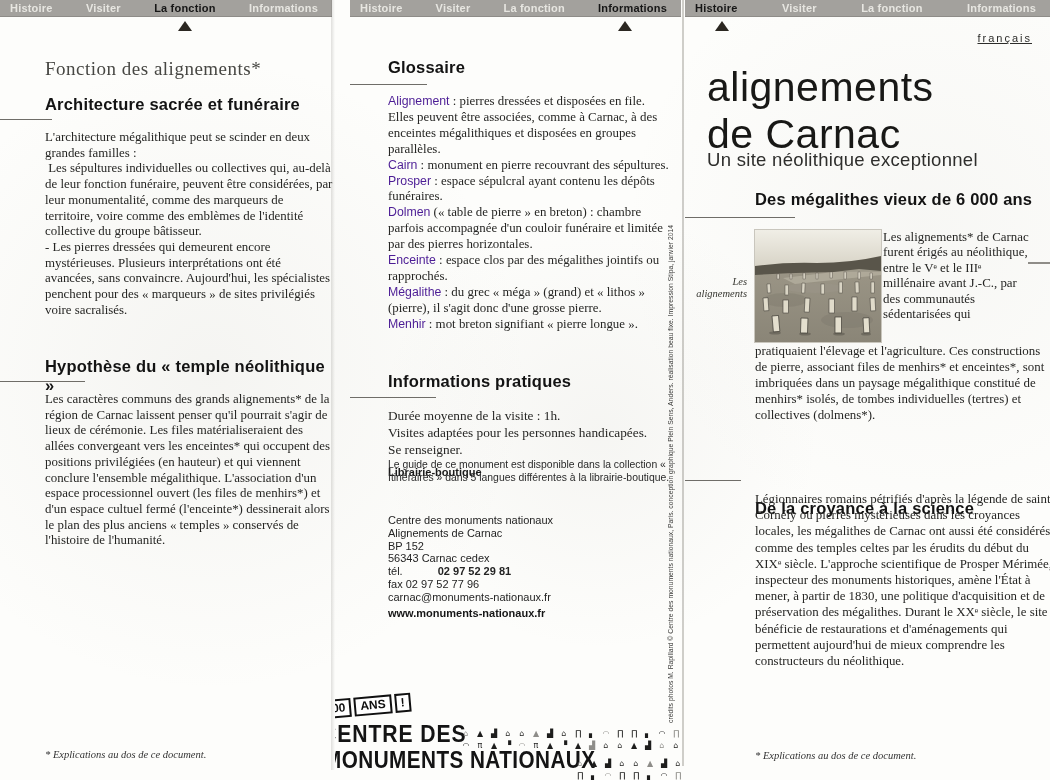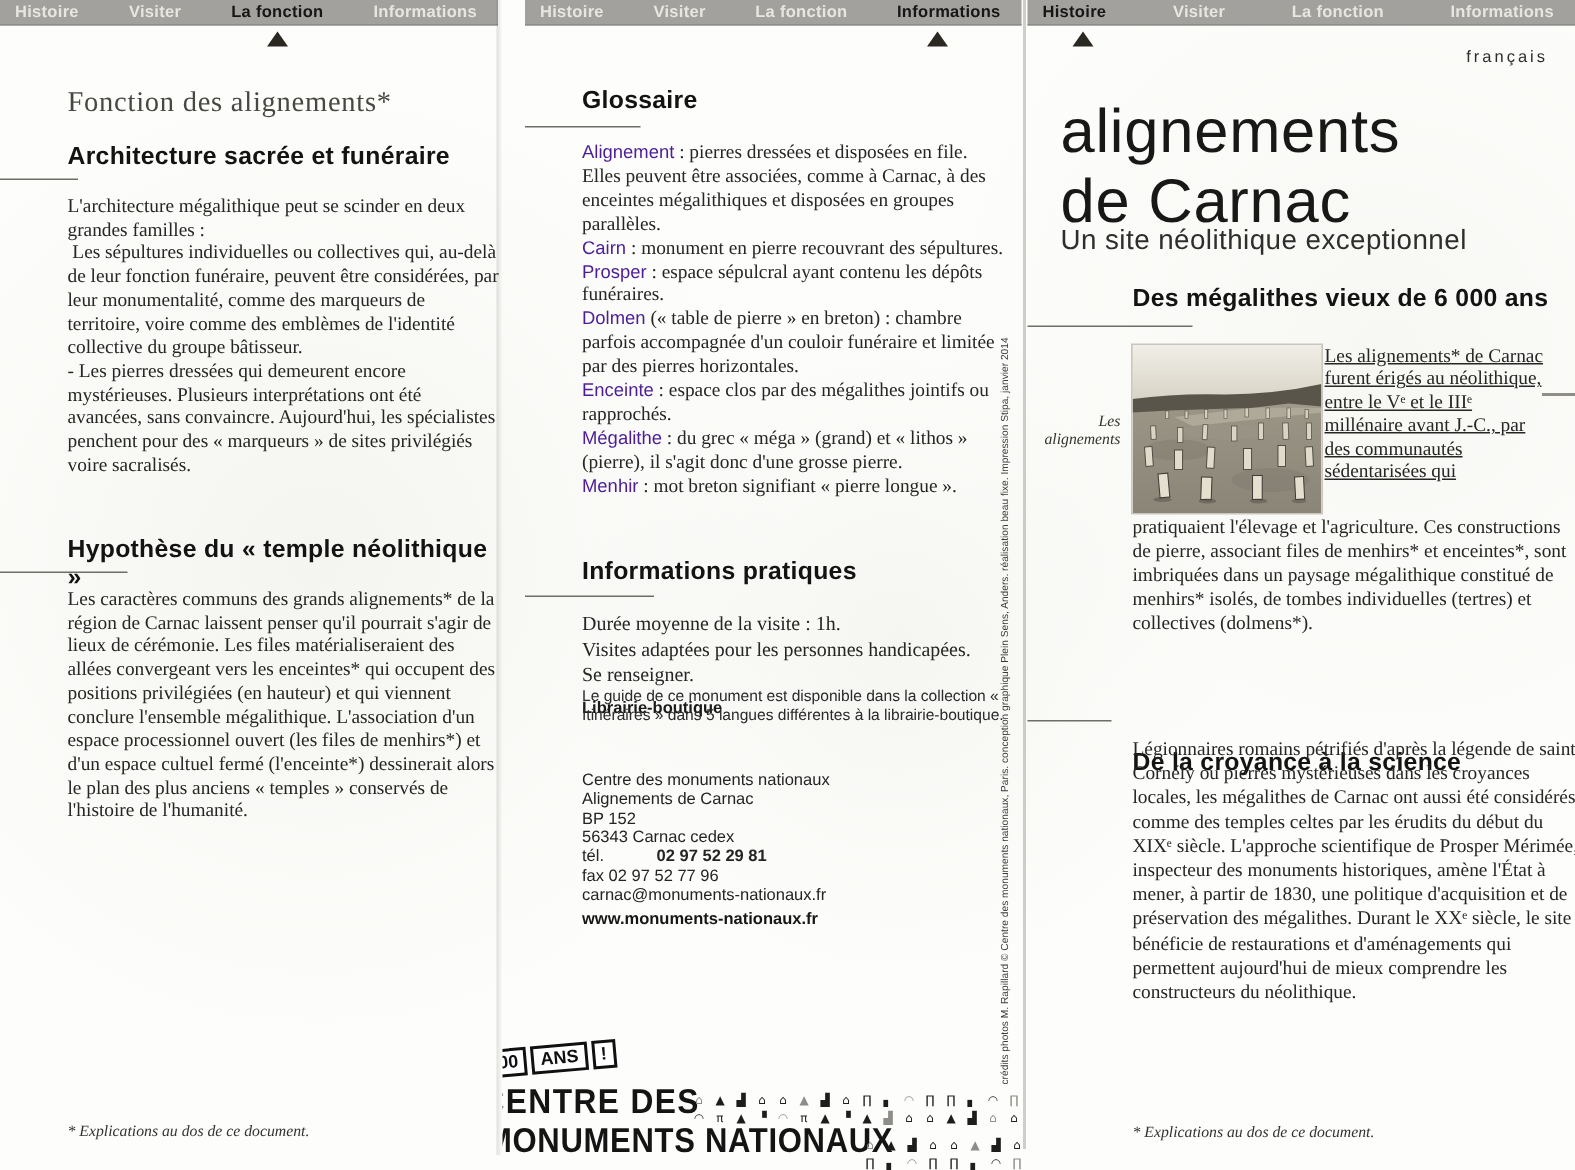--- a/index.html
+++ b/index.html
@@ -68,21 +68,21 @@
            letter-spacing:.5px;color:#141414;transform:scaleX(.9);transform-origin:left;white-space:nowrap;}
   .icon-strip{position:absolute;display:flex;flex-wrap:wrap;column-gap:6px;row-gap:3px;}
   .strip1{left:462px;top:729px;width:222px;}
   .strip2{left:576px;top:759px;width:108px;}
   .mi{font-family:"DejaVu Sans",sans-serif;font-size:8px;line-height:9px;width:8px;
       text-align:center;color:#1d1d1c;}
   .mi.md{color:#8e8d89;}
 
   
   .lang{position:absolute;right:18px;top:33px;font:400 11px/1 "Liberation Sans","DejaVu Sans",sans-serif;
-        letter-spacing:2px;color:#2c2c2a;}
+        letter-spacing:2px;color:#2c2c2a;text-decoration:underline;}
   .main-title{position:absolute;left:22px;top:64px;font:300 41px/47px "Liberation Sans","DejaVu Sans",sans-serif;
               color:#181816;letter-spacing:.5px;}
   .subtitle{position:absolute;left:22px;top:149px;font:300 18.5px/1.2 "Liberation Sans","DejaVu Sans",sans-serif;
             color:#2e2e2c;letter-spacing:.3px;}
   .photo-frame{position:absolute;left:70px;top:230px;width:126px;height:112px;
                outline:1px solid #c9c6bd;}
   .photo-caption{position:absolute;left:0;top:276px;width:62px;text-align:right;
                  font:italic 10.5px/12px "Liberation Serif","DejaVu Serif",serif;color:#35352f;}
 </style>
 </head>
@@ -297,21 +297,21 @@
         </g>
         <g fill="#3c3a33" opacity=".35">
           <ellipse cx="20" cy="103" rx="6" ry="1.6"></ellipse>
             <ellipse cx="50" cy="104" rx="6" ry="1.6"></ellipse>
           <ellipse cx="84" cy="104" rx="6" ry="1.6"></ellipse>
             <ellipse cx="111" cy="104" rx="5" ry="1.5"></ellipse>
         </g>
       </svg>
     </div>
 
-    <div class="serif-body" style="left:198px;top:230px;width:152px;line-height:15.4px;text-decoration:underline;">Les alignements* de Carnac furent érigés au néolithique, entre le Vᵉ et le IIIᵉ millénaire avant J.-C., par des communautés sédentarisées qui</div>
+    <div class="serif-body" style="left:198px;top:230px;width:152px;line-height:15.4px;">Les alignements* de Carnac furent érigés au néolithique, entre le Vᵉ et le IIIᵉ millénaire avant J.-C., par des communautés sédentarisées qui</div>
     <div class="serif-body" style="left:70px;top:344px;width:296px;line-height:15.9px;">pratiquaient l'élevage et l'agriculture. Ces constructions de pierre, associant files de menhirs* et enceintes*, sont imbriquées dans un paysage mégalithique constitué de menhirs* isolés, de tombes individuelles (tertres) et collectives (dolmens*).</div>
 
     <div class="h-sans" style="left:70px;top:455px;margin-top:44px;">De la croyance à la science</div>
     <div class="rule" style="left:0;top:480px;width:56px;"></div>
     <div class="serif-body" style="left:70px;top:491px;width:300px;line-height:16.2px;">Légionnaires romains pétrifiés d'après la légende de saint Cornély ou pierres mystérieuses dans les croyances locales, les mégalithes de Carnac ont aussi été considérés comme des temples celtes par les érudits du début du XIXᵉ siècle. L'approche scientifique de Prosper Mérimée, inspecteur des monuments historiques, amène l'État à mener, à partir de 1830, une politique d'acquisition et de préservation des mégalithes. Durant le XXᵉ siècle, le site bénéficie de restaurations et d'aménagements qui permettent aujourd'hui de mieux comprendre les constructeurs du néolithique.</div>
 
     <div class="footnote" style="left:70px;top:750px;">* Explications au dos de ce document.</div>
   </section>
 
   <div class="fold-a"></div>

